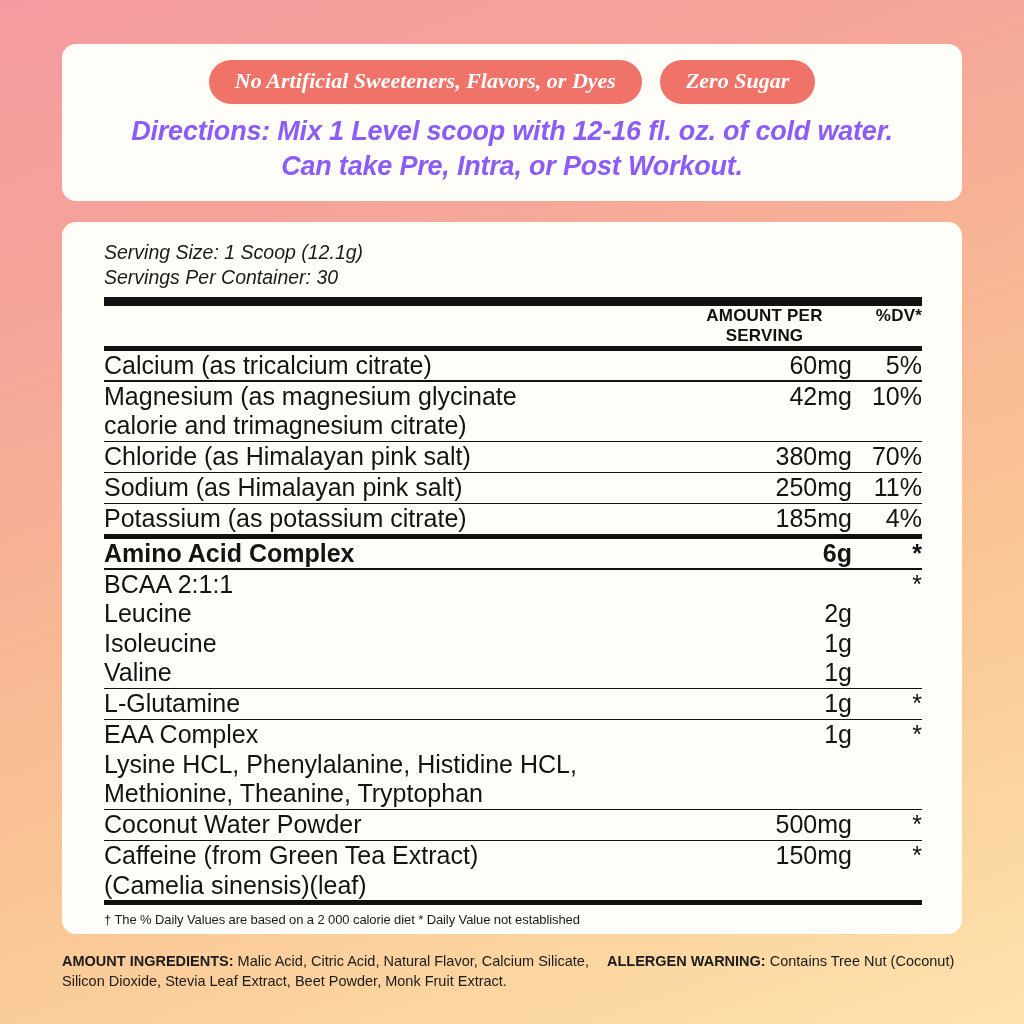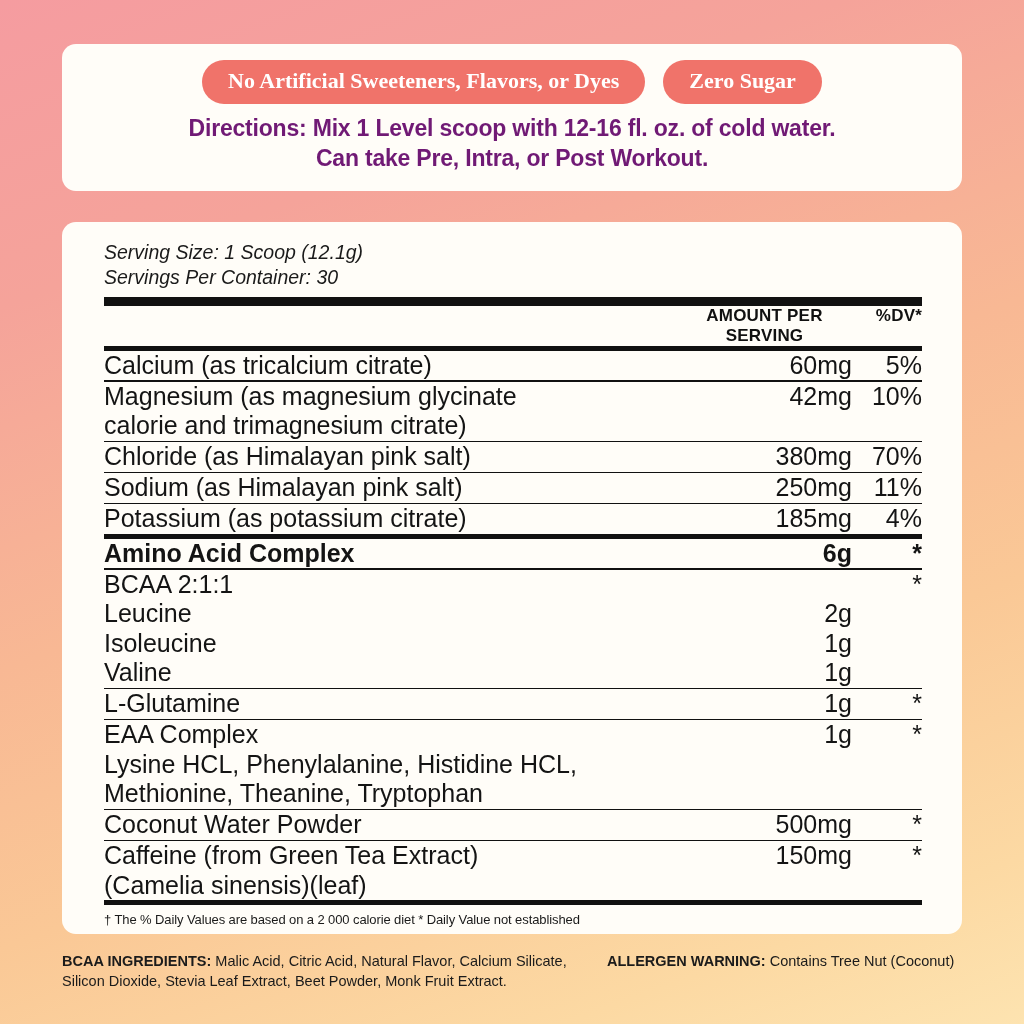--- a/index.html
+++ b/index.html
@@ -24,20 +24,21 @@
   
   .top-card {
     position: absolute;
     left: 62px;
     top: 44px;
     width: 900px;
     background: #fffdf8;
     border-radius: 14px;
     padding: 16px 20px 18px 20px;
     box-sizing: border-box;
+    font-style: italic;
   }
 
   .pill-row {
     display: flex;
     justify-content: center;
     gap: 18px;
     margin-bottom: 10px;
   }
   .pill {
     background: #f0736a;
@@ -46,22 +47,22 @@
     font-family: "Liberation Serif", serif;
     font-weight: bold;
     font-size: 22px;
     padding: 9px 26px 11px 26px;
     line-height: 1.1;
     white-space: nowrap;
   }
 
   .directions {
     text-align: center;
-    color: #701a75;
-    font-size: 23px;
+    color: #8b5cf6;
+    font-size: 27px;
     font-weight: bold;
     line-height: 1.28;
     letter-spacing: -0.2px;
     padding: 0 10px;
   }
 
   
   .sf-card {
     position: absolute;
     left: 62px;
@@ -343,21 +344,21 @@
     </table>
 
     <div class="rule-mid"></div>
 
     <div class="footnote">† The % Daily Values are based on a 2 000 calorie diet  * Daily Value not established</div>
   </div>
 
   <div class="bottom">
     <div class="left">
       <div>
-        <b>BCAA INGREDIENTS:</b><span> Malic Acid, Citric Acid, Natural Flavor, Calcium Silicate,</span>
+        <b>AMOUNT INGREDIENTS:</b><span> Malic Acid, Citric Acid, Natural Flavor, Calcium Silicate,</span>
       </div>
       <div>Silicon Dioxide, Stevia Leaf Extract, Beet Powder, Monk Fruit Extract.</div>
     </div>
     <div class="right">
       <b>ALLERGEN WARNING:</b><span> Contains Tree Nut (Coconut)</span>
     </div>
   </div>
 
 </div>
 

